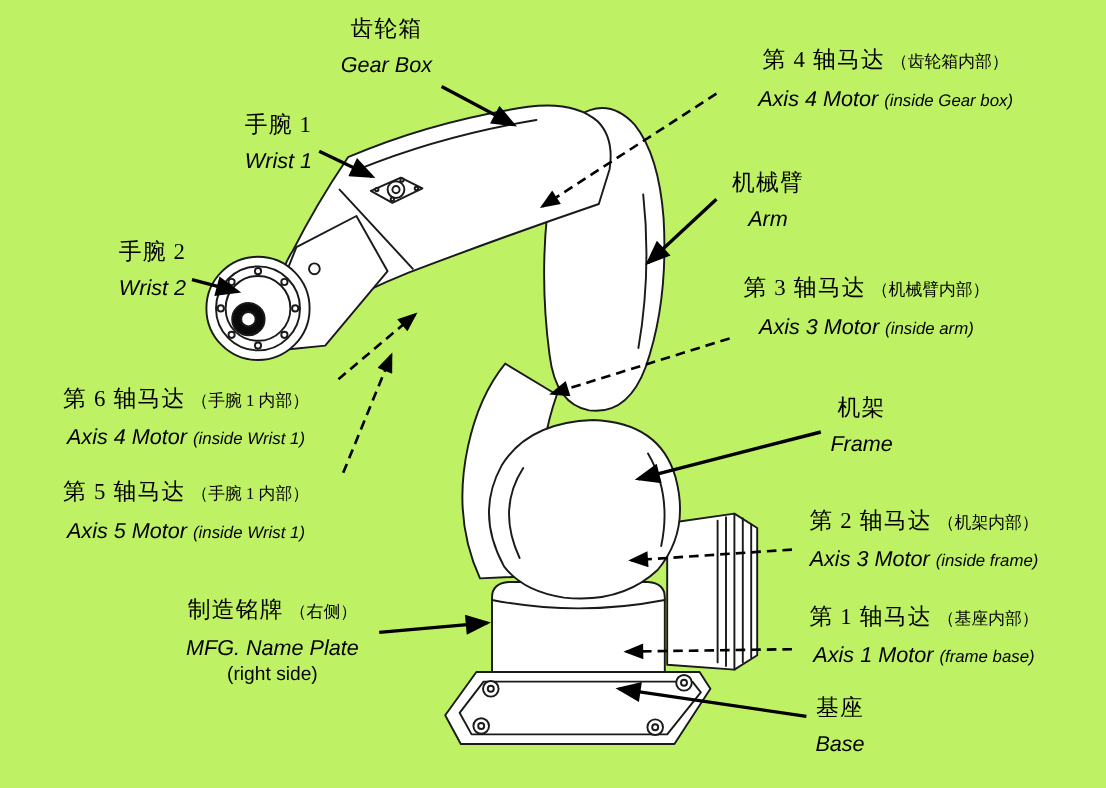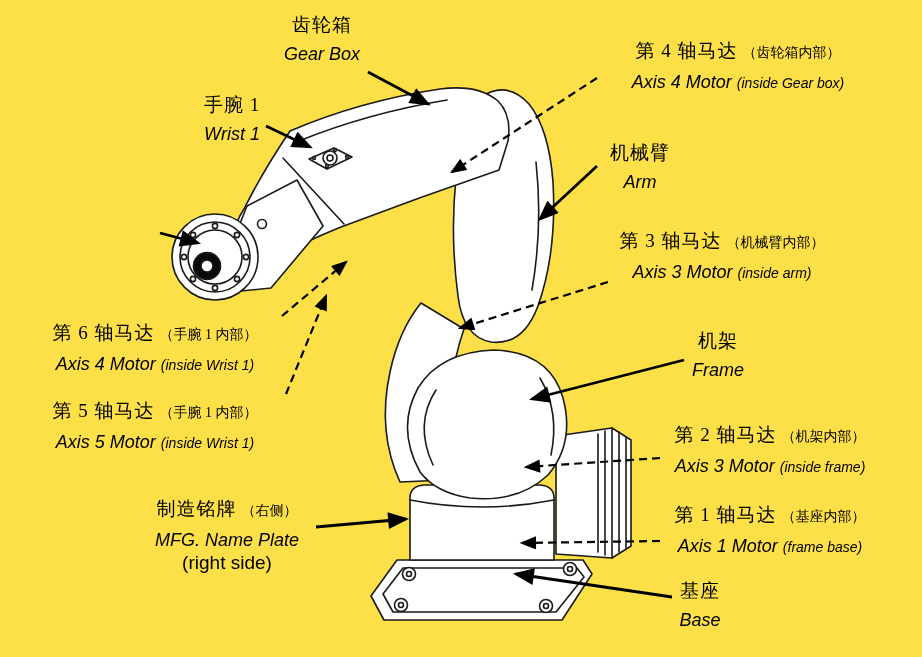--- a/index.html
+++ b/index.html
@@ -2,21 +2,21 @@
 <html><head>
 <meta charset="utf-8">
 <style>
   * { margin: 0; padding: 0; box-sizing: border-box; }
   html, body { background: #ffffff; }
   body { font-family: "Liberation Sans", sans-serif; color: #000; }
   .canvas {
     position: relative;
     width: 922px;
     height: 657px;
-    background: #fde047;
+    background: #bef264;
     overflow: hidden;
   }
   .diagram-svg { position: absolute; left: 0; top: 0; width: 922px; height: 657px; }
   .callout {
     position: absolute;
     transform: translateX(-50%);
     text-align: center;
     white-space: nowrap;
     color: #000;
   }
@@ -28,21 +28,21 @@
   }
   .callout .en {
     font-family: "Liberation Sans", "DejaVu Sans", sans-serif;
     font-size: 18px;
     line-height: 28px;
     font-style: italic;
   }
   .callout .paren { font-size: 14px; margin-left: 5px; letter-spacing: 0; }
   .callout .sub {
     font-family: "Liberation Sans", "DejaVu Sans", sans-serif;
-    font-size: 19px;
+    font-size: 16px;
     line-height: 18px;
   }
 </style>
 </head>
 <body>
 
 <div class="canvas">
 
   <svg class="diagram-svg" viewBox="0 0 922 657" xmlns="http://www.w3.org/2000/svg">
     <defs>
@@ -153,20 +153,24 @@
   <div class="callout" style="left:322px; top:10px;">
     <div class="zh">齿轮箱</div>
     <div class="en">Gear Box</div>
   </div>
 
   <div class="callout" style="left:232px; top:90px;">
     <div class="zh">手腕 1</div>
     <div class="en">Wrist 1</div>
   </div>
 
+  <div class="callout" style="left:127px; top:196px;">
+    <div class="zh">手腕 2</div>
+    <div class="en">Wrist 2</div>
+  </div>
 
   <div class="callout" style="left:738px; top:36px;">
     <div class="zh">
       <span>第 4 轴马达</span><span class="paren">（齿轮箱内部）</span>
     </div>
     <div class="en">
       <span>Axis 4 Motor</span><span class="paren">(inside Gear box)</span>
     </div>
   </div>
 

